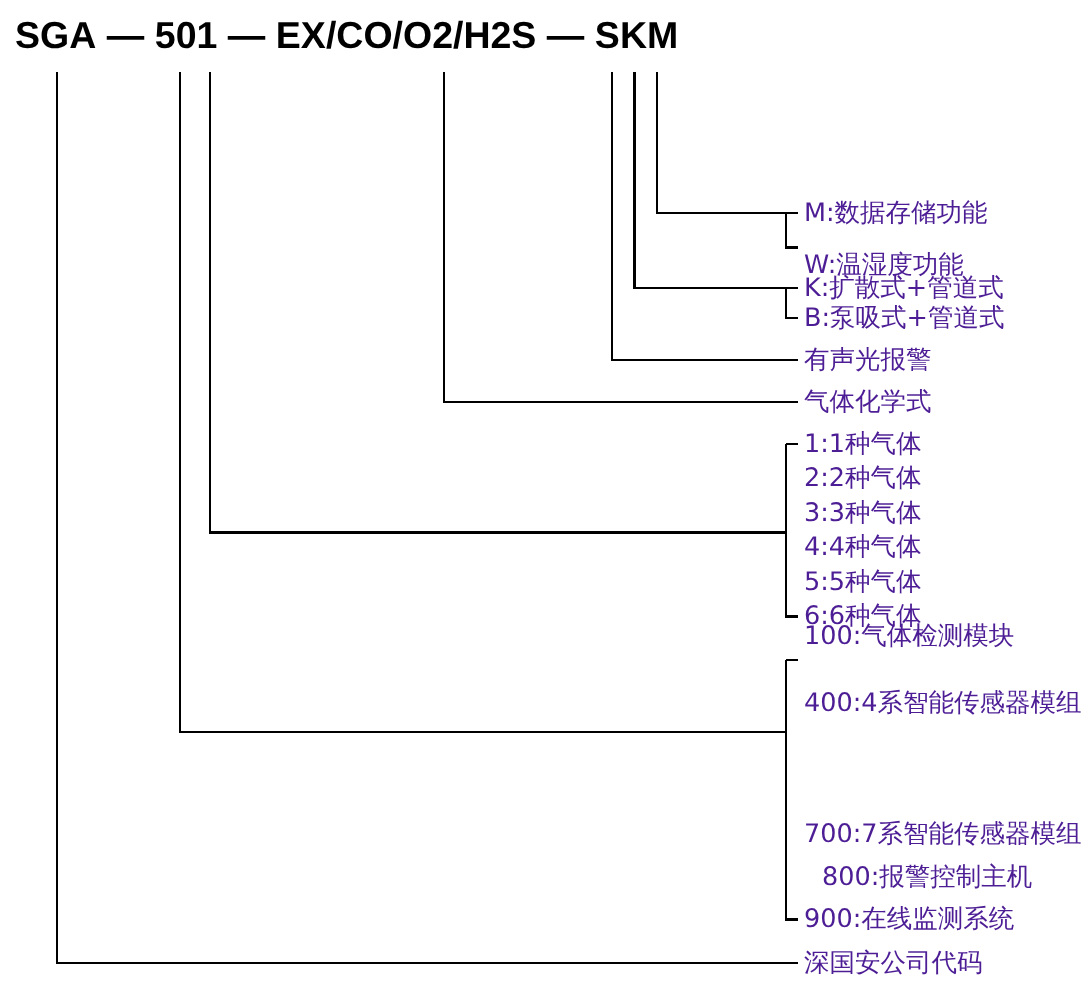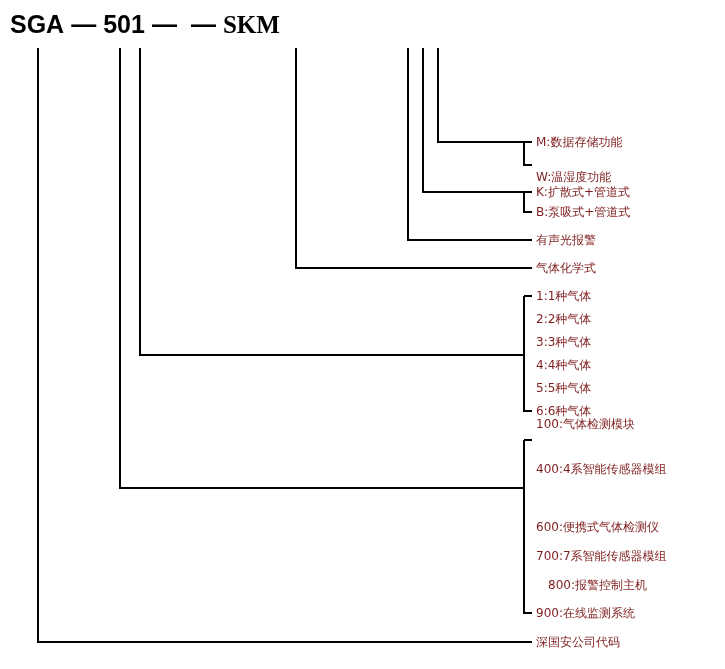--- a/index.html
+++ b/index.html
@@ -27,51 +27,52 @@
     font-weight: bold;
     letter-spacing: 0px;
     white-space: nowrap;
   }
   .code-seg { display: inline-block; }
   .code-dash {
     display: inline-block;
     padding: 0 7px;
     font-weight: bold;
   }
-  .code-tight { display: inline-block; font-family: Liberation Serif, serif; }
+  .code-tight { display: inline-block; }
 
   
   #lines {
     position: absolute;
     left: 0;
     top: 0;
     width: 725px;
     height: 669px;
   }
 
   
   .lbl {
     position: absolute;
-    font-size: 12px;
+    font-size: 17px;
     font-family: "DejaVu Sans", sans-serif;
-    color: #7f1d1d;
+    color: #4c1d95;
     white-space: nowrap;
     line-height: 16px;
   }
 </style>
 </head>
 <body>
 
 <div id="root">
 
   <div class="code-row">
     <span class="code-seg">SGA</span>
     <span class="code-dash">—</span>
     <span class="code-seg">501</span>
     <span class="code-dash">—</span>
+    <span class="code-seg">EX/CO/O2/H2S</span>
     <span class="code-dash">—</span>
     <span class="code-tight">SK</span>
     <span class="code-tight">M</span>
   </div>
 
   <svg id="lines" viewBox="0 0 725 669">
     <g stroke="#000000" stroke-width="1.4" fill="none" shape-rendering="crispEdges">
 
       <path d="M 438 48 L 438 142 L 524 142"></path>
       <path d="M 524 142 L 524 165 L 532 165"></path>
@@ -109,20 +110,19 @@
 
   <div class="lbl" style="left:536px; top:288px;">1:1种气体</div>
   <div class="lbl" style="left:536px; top:311px;">2:2种气体</div>
   <div class="lbl" style="left:536px; top:334px;">3:3种气体</div>
   <div class="lbl" style="left:536px; top:357px;">4:4种气体</div>
   <div class="lbl" style="left:536px; top:380px;">5:5种气体</div>
   <div class="lbl" style="left:536px; top:403px;">6:6种气体</div>
 
   <div class="lbl" style="left:536px; top:416px;">100:气体检测模块</div>
   <div class="lbl" style="left:536px; top:461px;">400:4系智能传感器模组</div>
-  <div class="lbl" style="left:536px; top:519px;">600:便携式气体检测仪</div>
   <div class="lbl" style="left:536px; top:548px;">700:7系智能传感器模组</div>
   <div class="lbl" style="left:536px; top:577px;margin-left:12px;">800:报警控制主机</div>
   <div class="lbl" style="left:536px; top:605px;">900:在线监测系统</div>
 
   <div class="lbl" style="left:536px; top:634px;">深国安公司代码</div>
 
 </div>
 
 </body></html>

